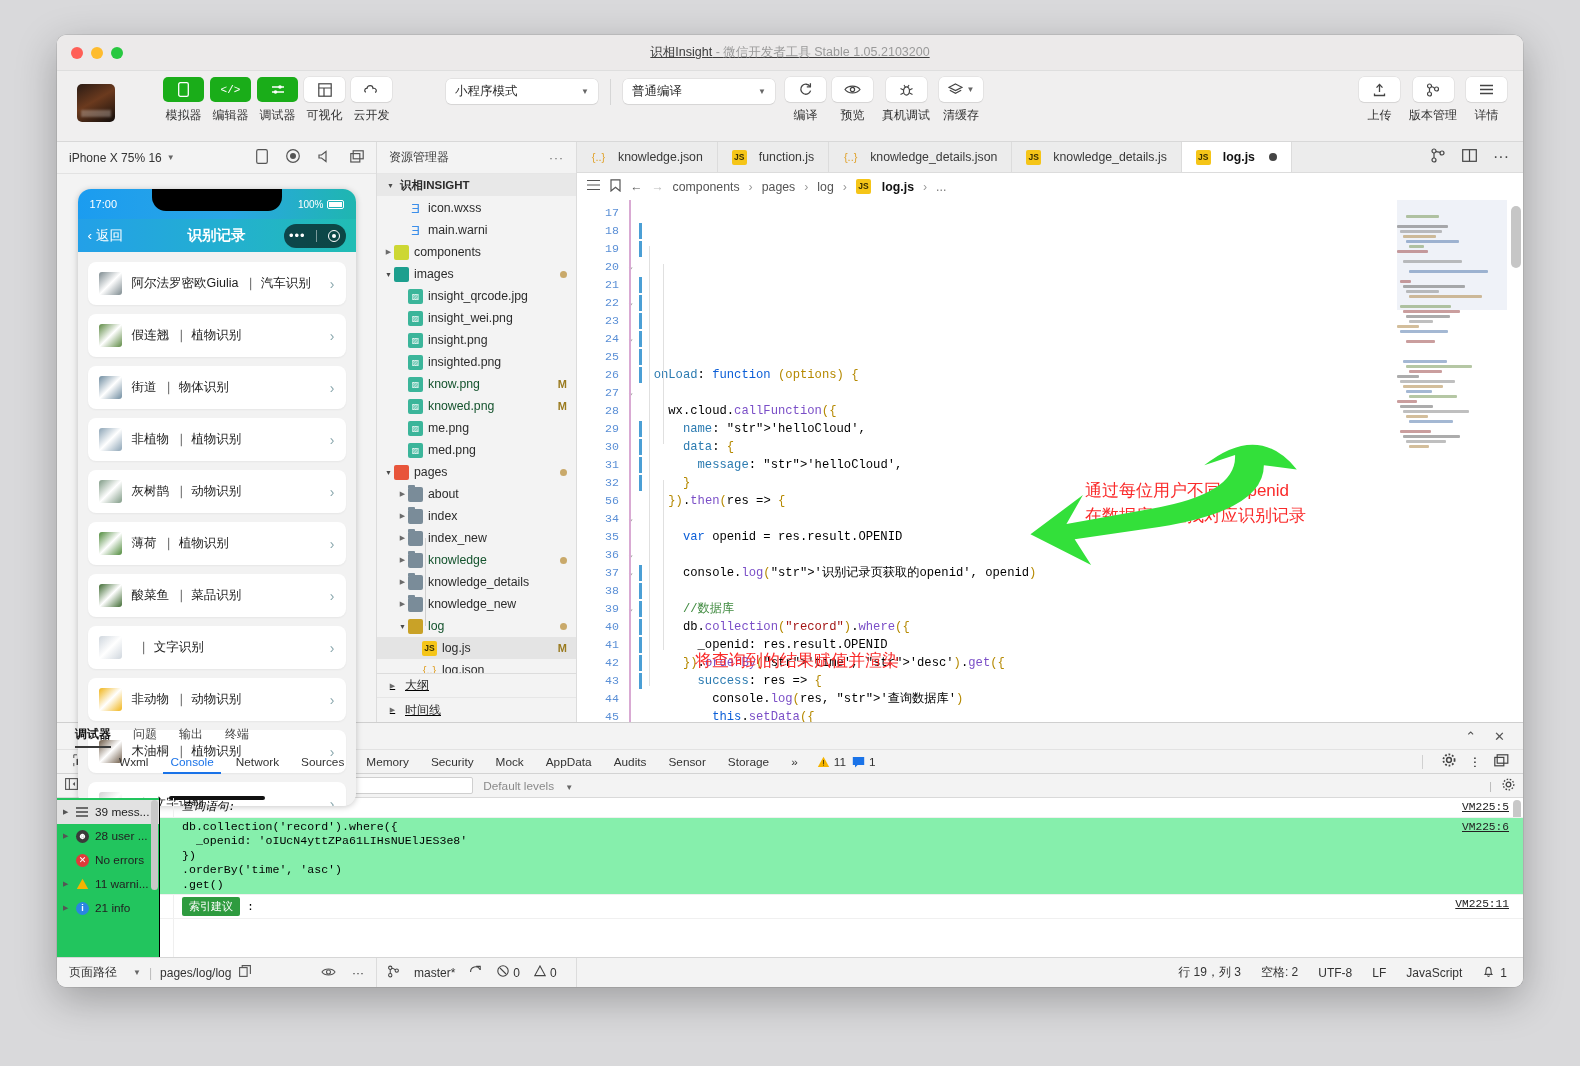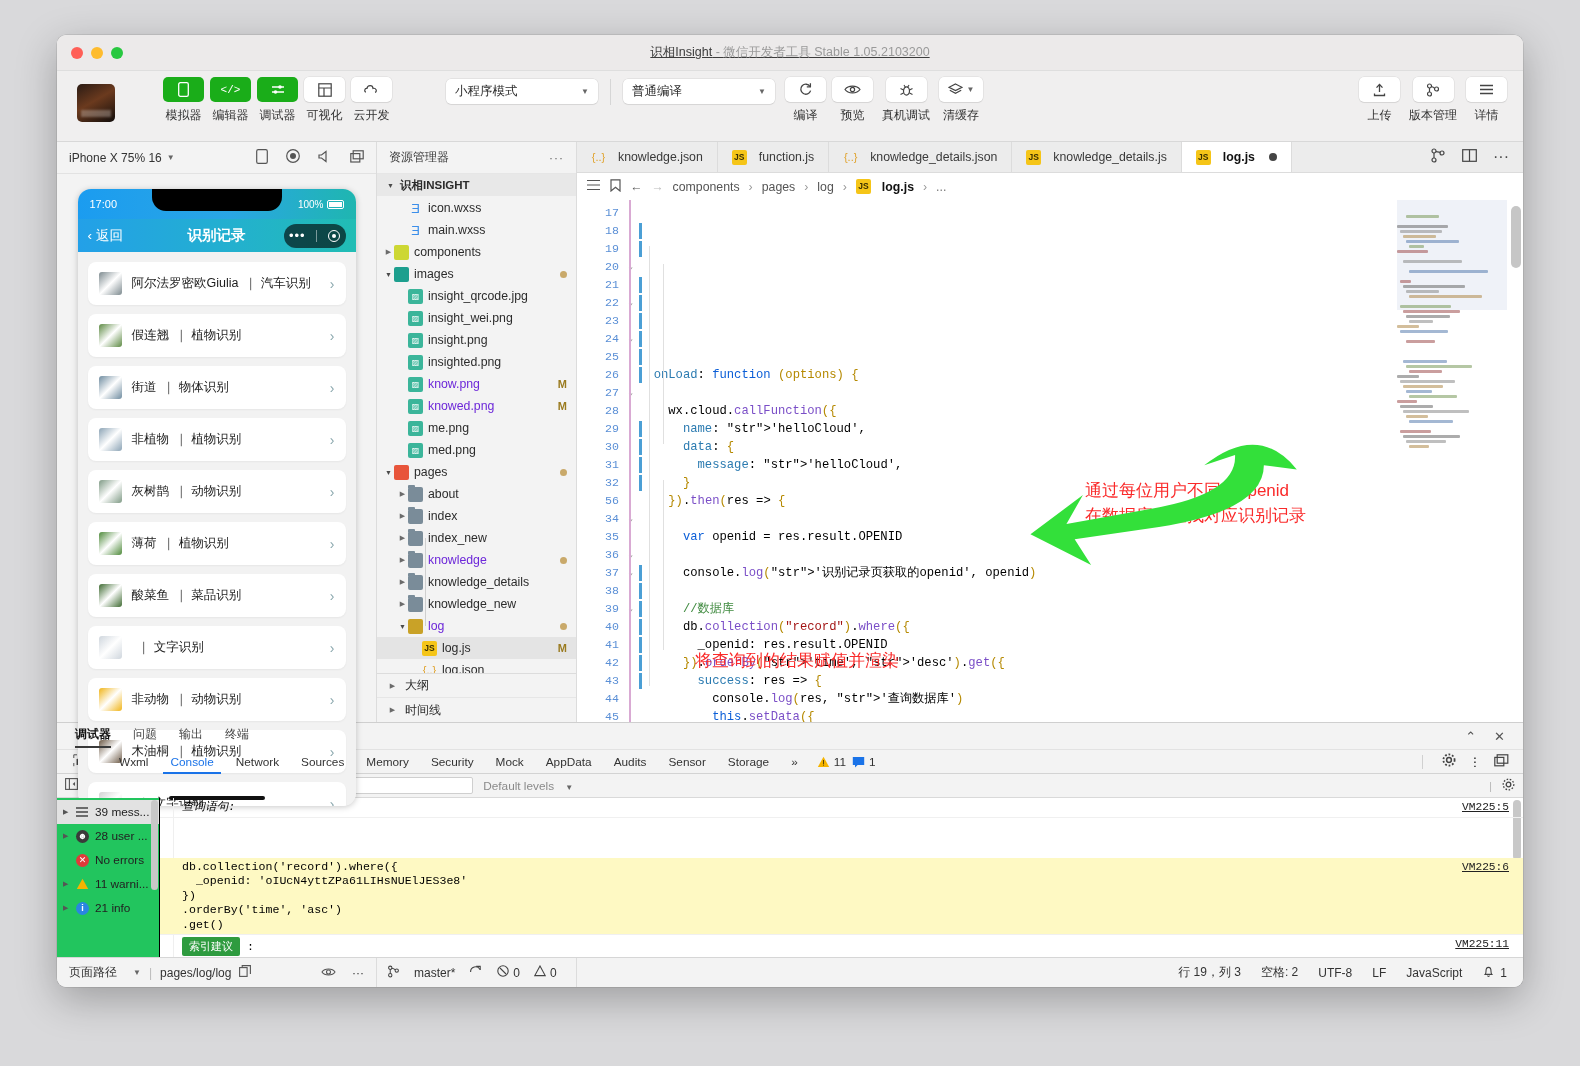--- a/index.html
+++ b/index.html
@@ -120,25 +120,25 @@
   .ic.folder:before{content:"";position:absolute;left:0;top:-2px;width:7px;height:3px;background:#7a8c99;border-radius:1px 1px 0 0;}
   .ic.folder-g{ background:#cdd733; border-radius:2px;}
   .ic.folder-tg{ background:#1d9f8e; border-radius:2px;}
   .ic.folder-r{ background:#e8553b; border-radius:2px;}
   .ic.folder-y{ background:#c9a227; border-radius:2px;}
   .ic.js{ background:#f5c518; color:#3a3000; border-radius:2px;}
   .ic.json{ background:transparent; color:#e0a32e; font-size:11px; font-weight:400;}
   .ic.wxss{ background:transparent; color:#3b8eea; font-size:13px; font-weight:400;}
   .ic.png{ background:#3bb59a; border-radius:2px; color:#fff; font-size:8px;}
   .nm{ }
-  .nm.mod{ color:#6d28d9;}
+  .nm.mod{ color:#14532d;}
   .dot-m{ margin-left:auto; margin-right:9px; font-size:11px; color:#9a7b20; font-weight:600;}
   .dot-o{ margin-left:auto; margin-right:9px; width:7px;height:7px;border-radius:50%;background:#c9a96a;}
   .guide{ position:absolute; left:25px; top:0; bottom:0; width:1px; background:#cfcfcf;}
-  .exp-foot{ border-top:1px solid #dcdcdc;}
+  .exp-foot{ border-top:1px solid #dcdcdc;text-decoration:underline;}
   .exp-foot .fr{ height:24px; display:flex; align-items:center; gap:7px; padding:0 10px;
      font-size:12px; color:#2b2b2b; border-bottom:1px solid #e6e6e6;}
 
   
   .editorcol{ flex:1; display:flex; flex-direction:column; min-width:0; background:#fff;}
   .tabs{ height:31px; flex:0 0 31px; background:#ececec; display:flex; align-items:stretch;
          border-bottom:1px solid #dcdcdc;}
   .tab{ display:flex; align-items:center; gap:7px; padding:0 14px; font-size:12.3px; color:#3a3a3a;
         border-right:1px solid #dcdcdc; cursor:pointer; white-space:nowrap;}
   .tab.active{ background:#fff; color:#111; font-weight:600;}
@@ -192,21 +192,21 @@
      font-size:11.8px; color:#222; padding-top:2px; position:relative;}
   .sl{ height:24px; display:flex; align-items:center; gap:6px; padding:0 6px; white-space:nowrap; cursor:pointer;}
   .sl.sel{ background:#e2e2e2;}
   .sl .ar{ font-size:7px; color:#555; width:7px;}
   .sl .cir{ width:13px;height:13px;border-radius:50%; display:flex;align-items:center;justify-content:center;
      font-size:9px; color:#fff; font-weight:700; flex:0 0 13px;}
   .slthumb{ position:absolute; right:1px; top:2px; width:7px; height:90px; background:#c8c8c8; border-radius:4px;}
   .msgs{ flex:1; position:relative; font-family:"Liberation Mono","DejaVu Sans Mono",monospace;
      font-size:11.6px; line-height:14.5px; overflow:hidden;}
   .mrow{ position:relative; padding:2px 0 2px 22px; border-bottom:1px solid #f0f0f0;}
-  .mrow.blue{ background:#fef9c3;margin-top:40px;}
+  .mrow.blue{ background:#86efac;}
   .mrow .vm{ position:absolute; right:14px; top:2px; color:#222; text-decoration:underline;
      font-family:"Liberation Mono","DejaVu Sans Mono",monospace; font-size:11.2px;}
   .tagbtn{ display:inline-block; background:#2e9b3f; color:#fff; font-size:11px; padding:2px 7px; border-radius:2px;
      font-family:"Liberation Sans",sans-serif;}
   .mscroll{ position:absolute; right:2px; top:2px; width:8px; height:60px; background:#c8c8c8; border-radius:4px;}
   .msg-left-rail{ position:absolute; left:0; top:0; bottom:0; width:14px; border-right:1px solid #efefef;}
 
   
   .status{ height:30px; flex:0 0 30px; background:#f3f3f3; border-top:1px solid #d6d6d6;
      display:flex; align-items:center; font-size:12px; color:#333;}
@@ -525,21 +525,21 @@
           <div class="row">
             <span style="width:20px;flex:0 0 20px;"></span>
             <span class="arrow"></span>
             <span class="ic wxss">Ǝ</span>
             <span class="nm">icon.wxss</span>
           </div>
           <div class="row">
             <span style="width:20px;flex:0 0 20px;"></span>
             <span class="arrow"></span>
             <span class="ic wxss">Ǝ</span>
-            <span class="nm">main.wxss</span>
+            <span class="nm">main.warni</span>
           </div>
           <div class="row">
             <span style="width:6px;flex:0 0 6px;"></span>
             <span class="arrow">▶</span>
             <span class="ic folder-g"></span>
             <span class="nm">components</span>
           </div>
           <div class="row">
             <span style="width:6px;flex:0 0 6px;"></span>
             <span class="arrow open">▼</span>

